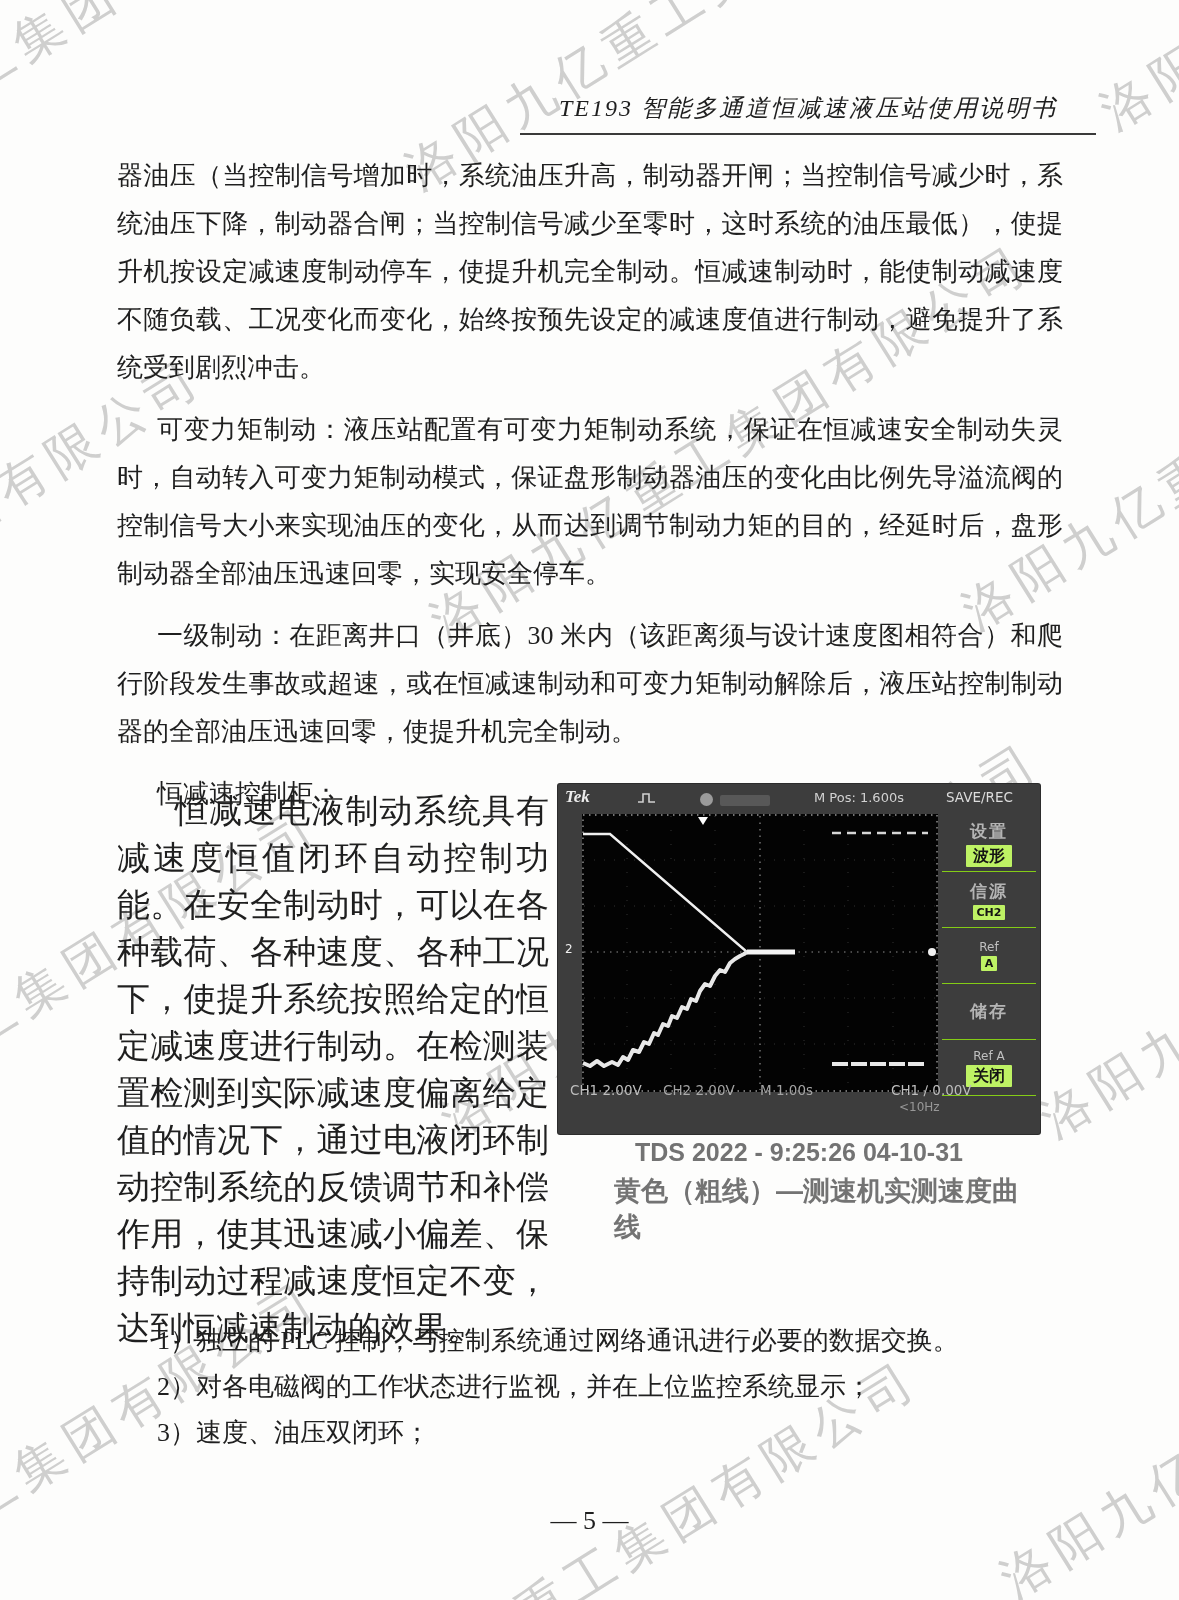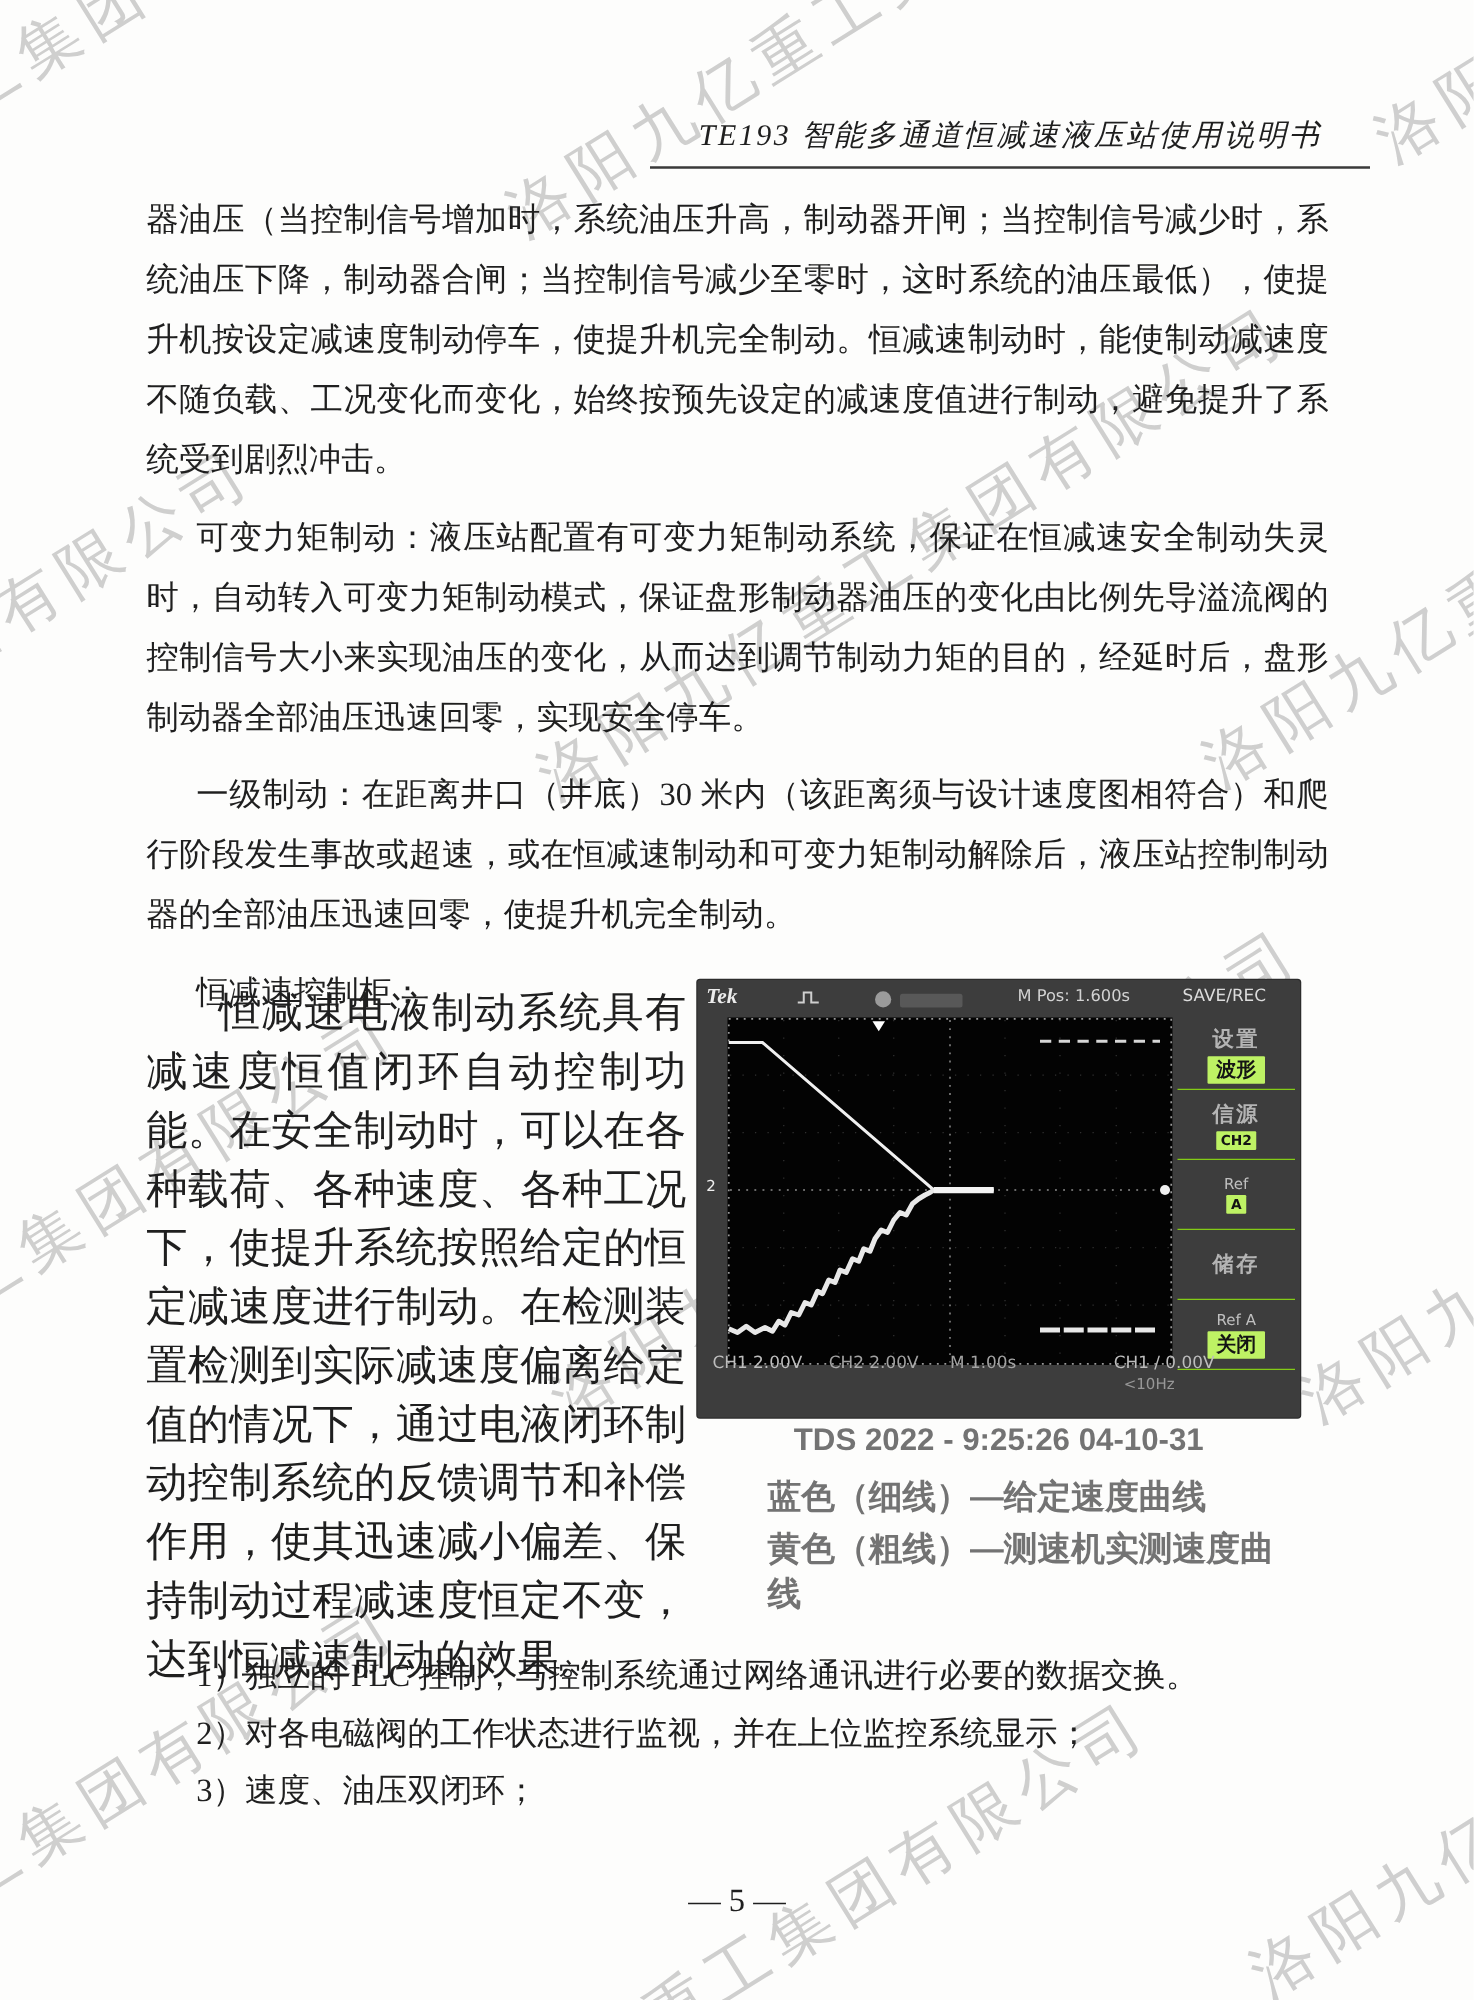--- a/index.html
+++ b/index.html
@@ -156,21 +156,20 @@
       <span class="st-ch1">CH1  2.00V</span>
       <span class="st-ch2">CH2  2.00V</span>
       <span class="st-time">M 1.00s</span>
       <span class="st-trig">CH1 ∕ 0.00V</span>
       <span class="st-freq">&lt;10Hz</span>
     </div>
   </div>
 
   <div class="caption">
     <div class="cap1">TDS 2022 - 9:25:26   04-10-31</div>
-    <div class="cap2">蓝色（细线）—给定速度曲线</div>
     <div class="cap3">黄色（粗线）—测速机实测速度曲线</div>
   </div>
 
   <div class="list">
     <div>1）独立的 PLC 控制，与控制系统通过网络通讯进行必要的数据交换。</div>
     <div>2）对各电磁阀的工作状态进行监视，并在上位监控系统显示；</div>
     <div>3）速度、油压双闭环；</div>
   </div>
 
   <div class="footer">—  5  —</div>

